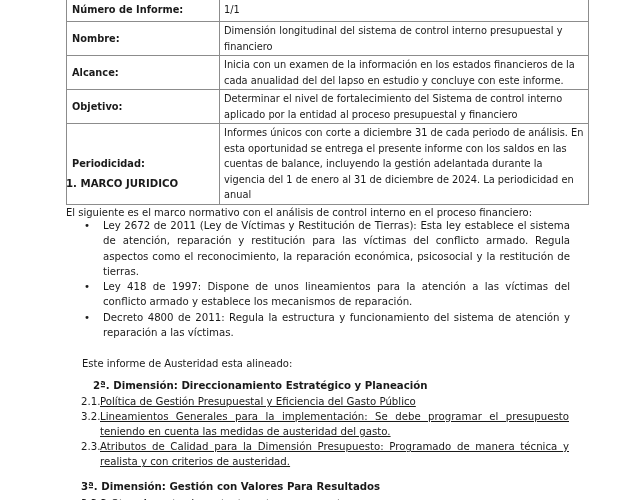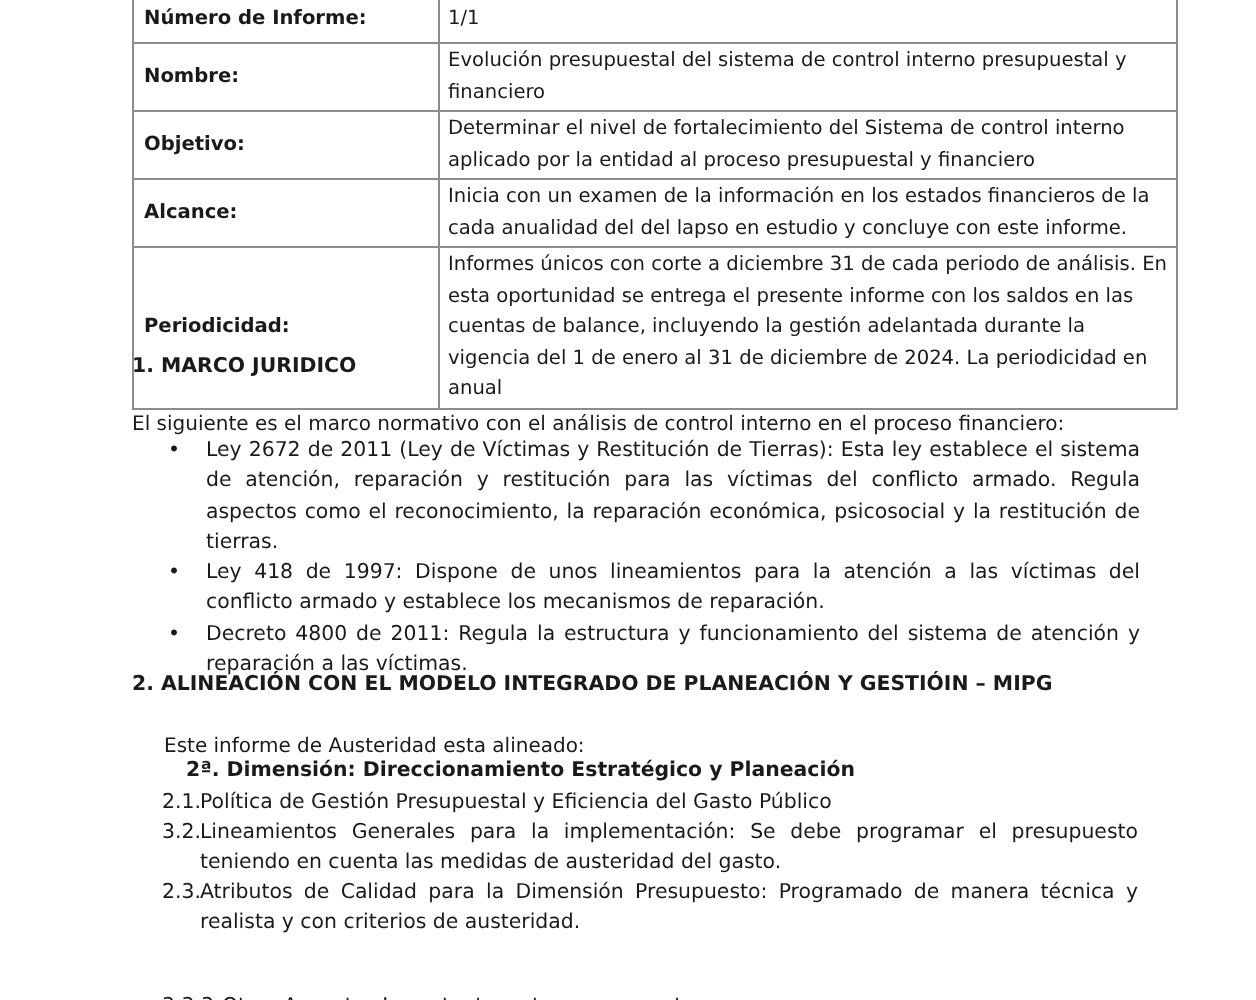--- a/index.html
+++ b/index.html
@@ -21,44 +21,44 @@
   table.info tr.r0 td { height: 21px; }
   table.info tr.r1 td { height: 21px; }
   .h1 { position: absolute; left: 66px; font-weight: bold; font-size: 10.2px; text-align: right; }
   .p { position: absolute; left: 66px; font-size: 10px; }
   ul.bul { position: absolute; left: 84px; top: 218px; width: 486px; margin: 0; padding: 0; list-style: none; }
   ul.bul li { position: relative; padding-left: 19px; line-height: 15.3px; text-align: justify; font-size: 10.2px; }
   ul.bul li .dot { position: absolute; left: 0; top: 0; }
   .sub { position: absolute; left: 81px; font-weight: bold; font-size: 10.2px; }
   .num { position: absolute; left: 81px; width: 488px; line-height: 15.3px; font-size: 10.2px; }
   .num .n { position: absolute; left: 0; top: 0; }
-  .num .t { display: block; padding-left: 19px; text-align: justify; }
+  .num .t { display: block; padding-left: 19px; text-align: justify; text-decoration: underline; }
 </style>
 </head>
 <body>
 
 <div class="page">
 
   <table class="info">
     <tbody>
         <tr class="r0">
       <td class="lbl">Número de Informe:</td>
       <td>1/1</td>
     </tr>
     <tr class="r1">
       <td class="lbl">Nombre:</td>
-      <td>Evolución presupuestal del sistema de control interno presupuestal y financiero</td>
+      <td>Dimensión longitudinal del sistema de control interno presupuestal y financiero</td>
+    </tr>
+    <tr>
+      <td class="lbl">Alcance:</td>
+      <td>Inicia con un examen de la información en los estados financieros de la cada anualidad del del lapso en estudio y concluye con este informe.</td>
     </tr>
     <tr>
       <td class="lbl">Objetivo:</td>
       <td>Determinar el nivel de fortalecimiento del Sistema de control interno aplicado por la entidad al proceso presupuestal y financiero</td>
-    </tr>
-    <tr>
-      <td class="lbl">Alcance:</td>
-      <td>Inicia con un examen de la información en los estados financieros de la cada anualidad del del lapso en estudio y concluye con este informe.</td>
     </tr>
     <tr>
       <td class="lbl">Periodicidad:</td>
       <td>Informes únicos con corte a diciembre 31 de cada periodo de análisis.  En esta oportunidad se entrega el presente informe con los saldos en las cuentas de balance, incluyendo la gestión adelantada durante la vigencia del 1 de enero al 31 de diciembre de 2024.  La periodicidad en anual</td>
     </tr>
   </tbody>
     </table>
 
   <div class="h1" style="top:178px;">1.  MARCO JURIDICO</div>
   <div class="p" style="top:207px;">El siguiente es el marco normativo con el análisis de control interno en el proceso financiero:</div>
@@ -71,36 +71,36 @@
     <li>
       <span class="dot">•</span>
       <span>Ley 418 de 1997: Dispone de unos lineamientos para la atención a las víctimas del conflicto armado y establece los mecanismos de reparación.</span>
     </li>
     <li>
       <span class="dot">•</span>
       <span>Decreto 4800 de 2011: Regula la estructura y funcionamiento del sistema de atención y reparación a las víctimas.</span>
     </li>
   </ul>
 
-  <div class="h1" style="top:337px;">2.  ALINEACIÓN CON EL MODELO INTEGRADO DE PLANEACIÓN Y GESTIÓIN – MIPG</div>
-  <div class="p" style="top:368px; left:82px;text-align:right;">Este informe de Austeridad esta alineado:</div>
+  <div class="p" style="top:358px; left:82px;text-align:right;">Este informe de Austeridad esta alineado:</div>
 
   <div class="sub" style="top:380px;margin-left:12px;">2ª. Dimensión: Direccionamiento Estratégico y Planeación</div>
 
   <div class="num" style="top:394px;">
     <span class="n">2.1.</span>
     <span class="t">Política de Gestión Presupuestal y Eficiencia del Gasto Público</span>
   </div>
   <div class="num" style="top:409px;">
     <span class="n">3.2.</span>
     <span class="t">Lineamientos Generales para la implementación: Se debe programar el presupuesto teniendo en cuenta las medidas de austeridad del gasto.</span>
   </div>
   <div class="num" style="top:439px;">
     <span class="n">2.3.</span>
     <span class="t">Atributos de Calidad para la Dimensión Presupuesto: Programado de manera técnica y realista y con criterios de austeridad.</span>
   </div>
 
+  <div class="sub" style="top:481px;">3ª. Dimensión: Gestión con Valores Para Resultados</div>
   <div class="num" style="top:496px;">
     <span class="n">3.3.3.</span>
     <span class="t" style="padding-left:30px;">Otros Aspectos Importantes a tener en cuenta</span>
   </div>
 
 </div>
 
 </body></html>

